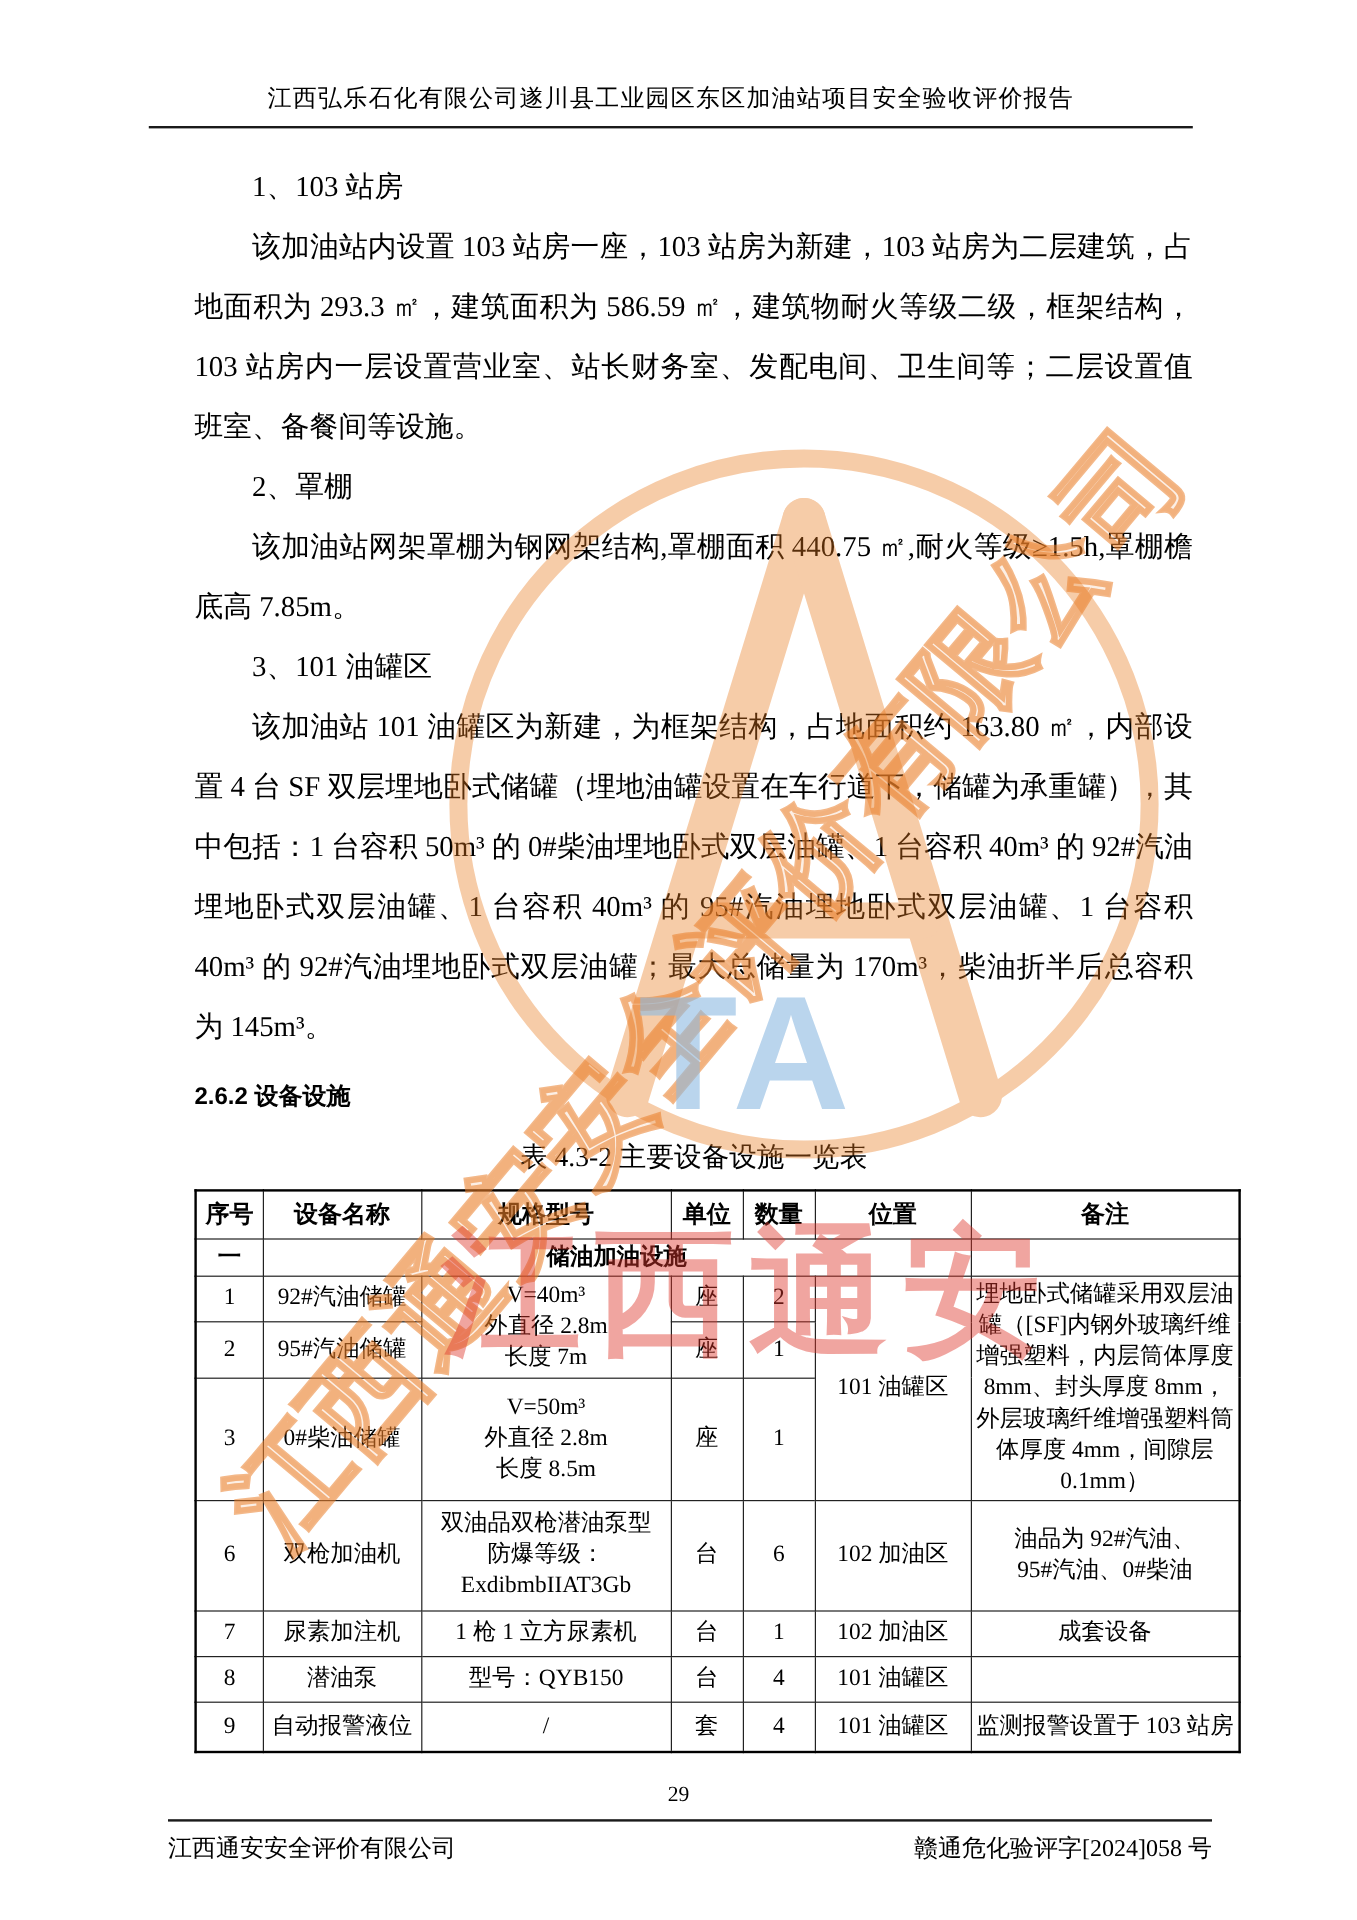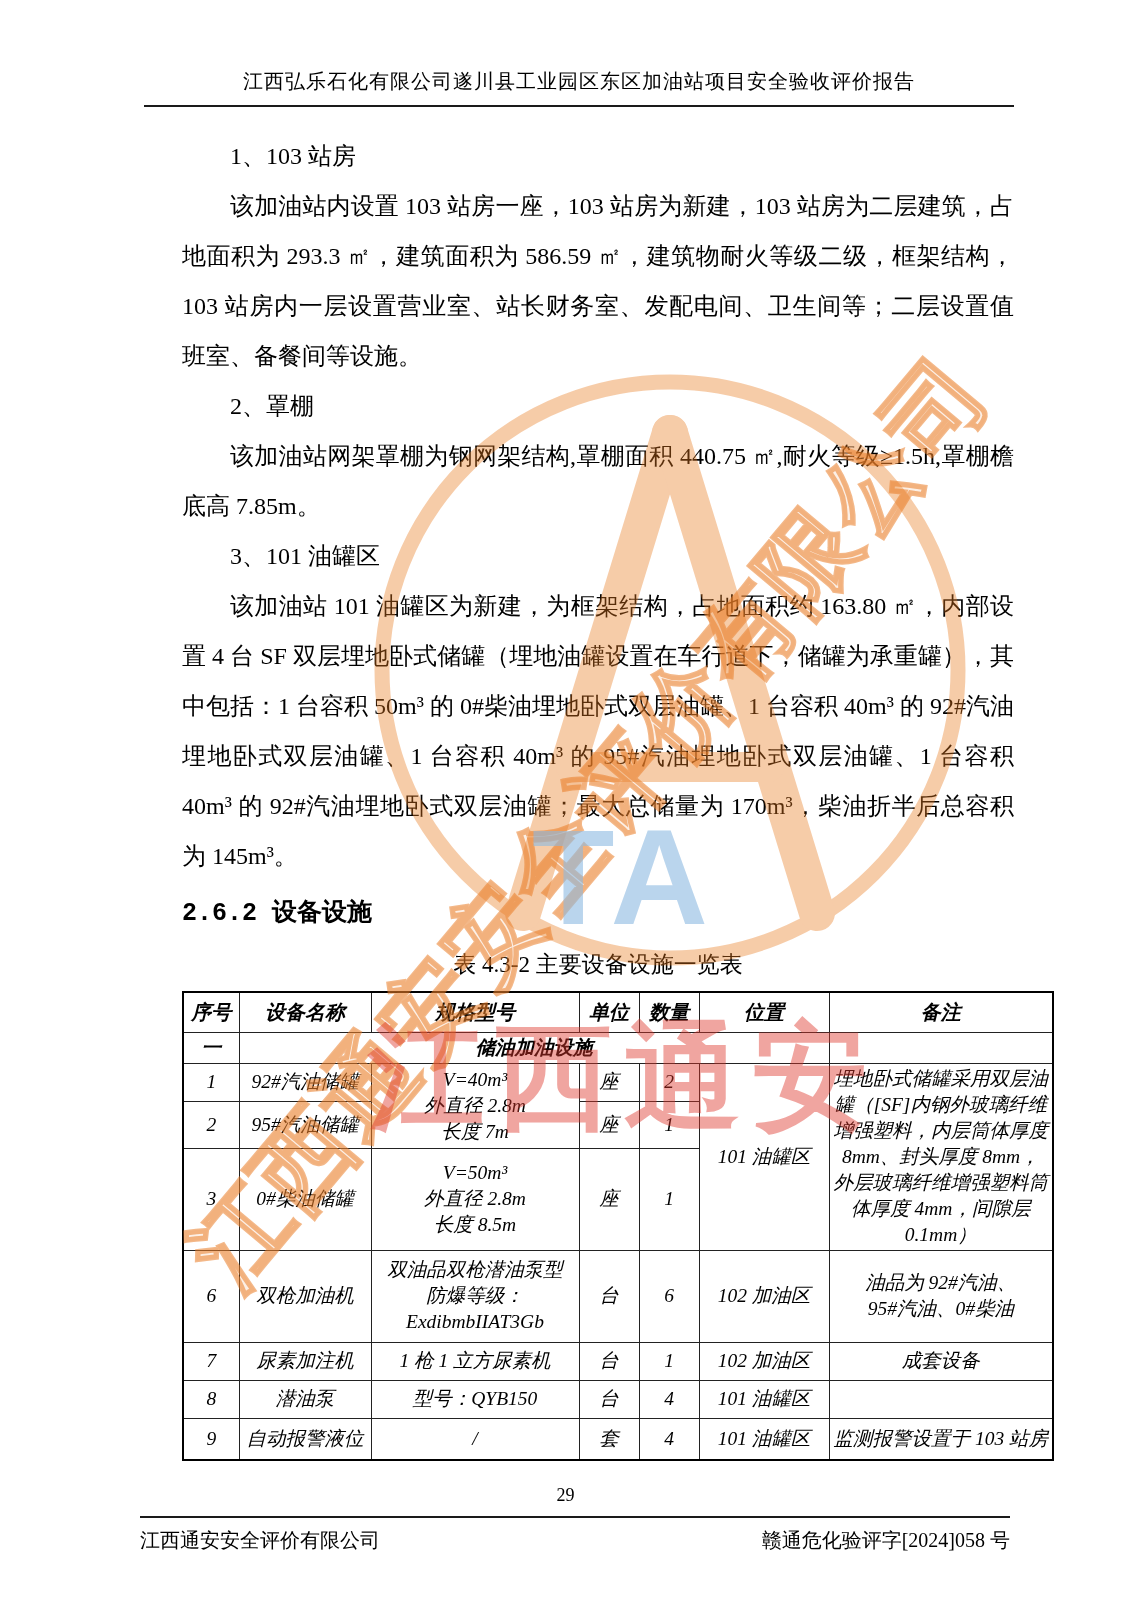--- a/index.html
+++ b/index.html
@@ -8,44 +8,44 @@
     position: relative;
     width: 1131px;
     height: 1600px;
     background: #ffffff;
     overflow: hidden;
     font-family: "Liberation Serif", "DejaVu Serif", serif;
     color: #000;
   }
   .content {
     position: absolute;
-    left: 144px;
+    left: 124px;
     top: 68px;
     width: 870px;
   }
   .doc-header {
     text-align: center;
     font-size: 20px;
     letter-spacing: 1px;
     padding-bottom: 10px;
     border-bottom: 2px solid #1a1a1a;
   }
   .doc-body { margin-top: 24px; margin-left: 38px; }
   .para {
     font-size: 24px;
     line-height: 50px;
     text-align: justify;
     text-indent: 2em;
   }
   .section-heading {
-    font-size: 25px;
+    font-size: 20px;
     font-weight: bold;
     line-height: 54px;
     margin-top: 6px;
-    font-family: Liberation Mono, monospace;
+    font-family: Liberation Sans, sans-serif;
   }
   .table-caption {
     text-align: center;
     font-size: 23px;
     line-height: 48px;
   }
   table.equip-table {
     border-collapse: collapse;
     table-layout: fixed;
     width: 870px;
@@ -53,21 +53,20 @@
     margin-top: 2px;
   }
   .equip-table th, .equip-table td {
     border: 1.5px solid #222;
     font-size: 19.5px;
     text-align: center;
     vertical-align: middle;
     padding: 2px 4px;
     line-height: 26px;
     overflow: hidden;
-    font-style: italic;
   }
   .equip-table th { font-weight: bold; font-size: 20px; }
   .cat-row td { font-weight: bold; }
   .pre { white-space: pre-line; }
   .remark-long {
     text-align: justify;
     padding: 2px 7px;
   }
   tr.h-row  { height: 40px; }
   tr.cat-row{ height: 30px; }

